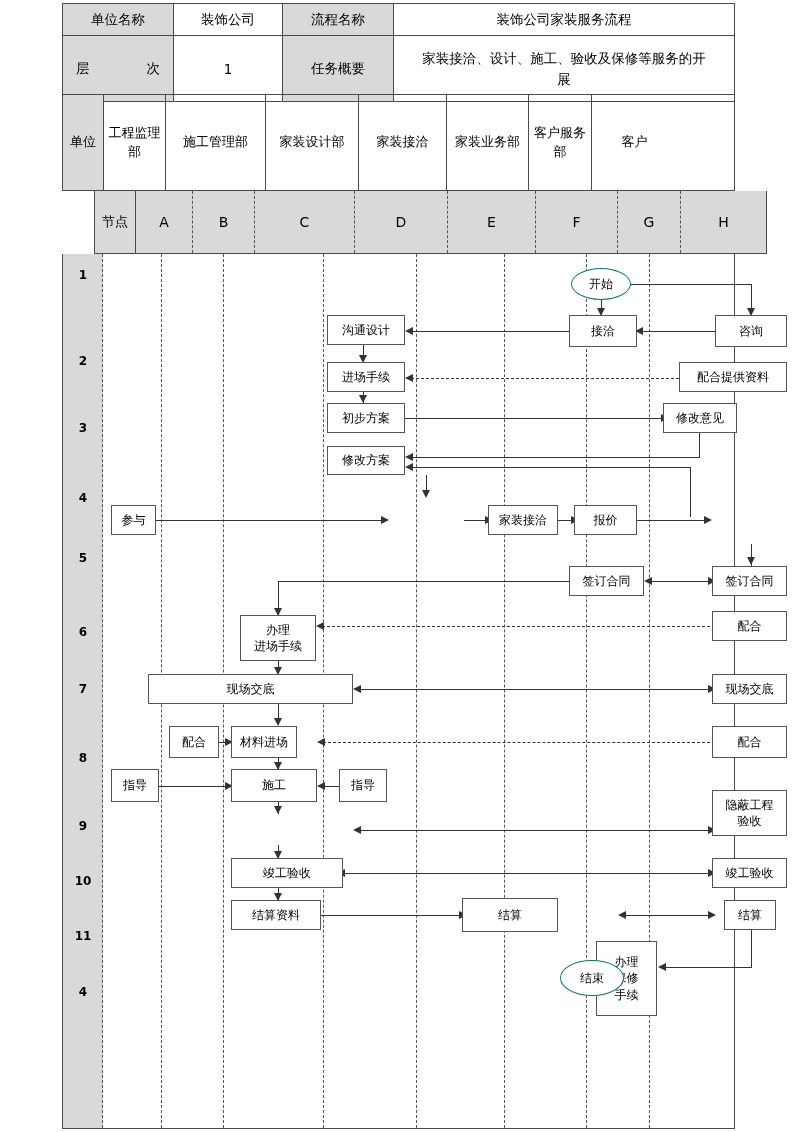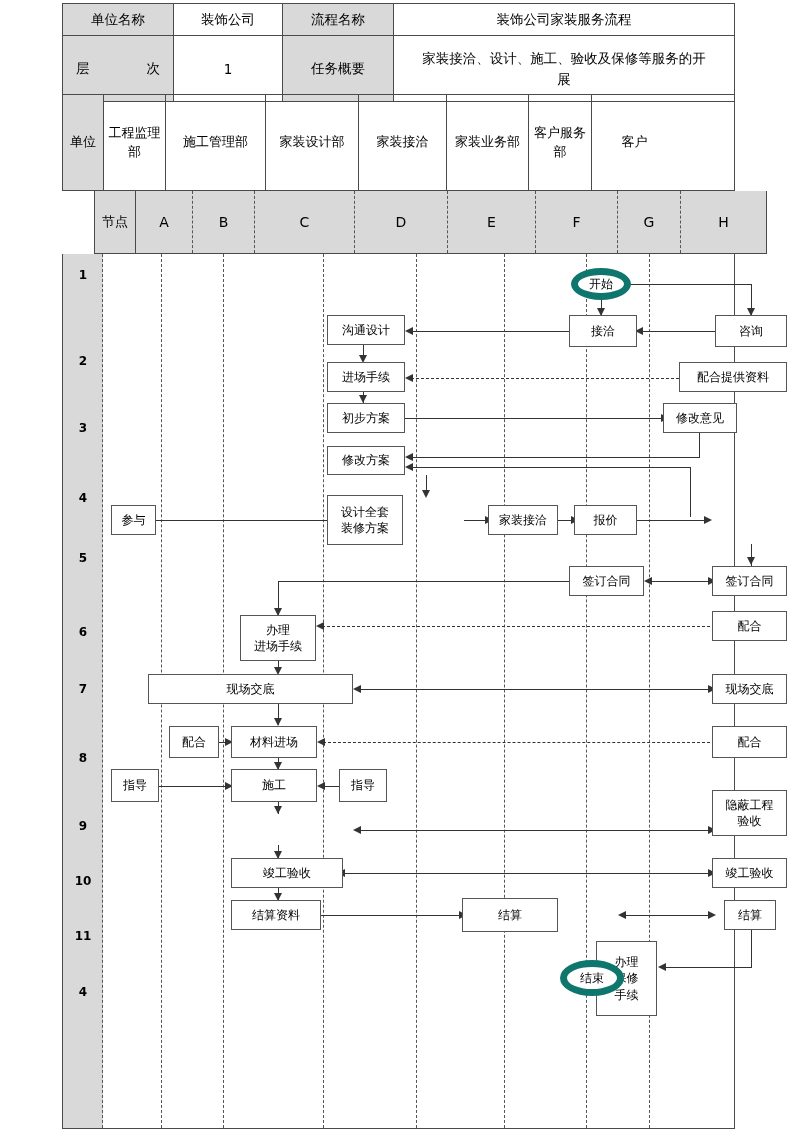--- a/index.html
+++ b/index.html
@@ -42,21 +42,21 @@
           background:#d9d9d9;border-right:1px dashed #555;box-sizing:border-box;}
   .rownum{position:absolute;width:40px;text-align:center;font-size:12px;
           font-weight:bold;color:#000;}
 
   .vline{position:absolute;top:0;bottom:0;width:0;border-left:1px dashed #555;}
 
   
   .node{position:absolute;box-sizing:border-box;border:1px solid #555;
         background:#fff;display:flex;align-items:center;justify-content:center;
         text-align:center;font-size:12px;line-height:1.35;color:#000;}
-  .ell{position:absolute;box-sizing:border-box;border:7px solid #0f766e;
+  .ell{position:absolute;box-sizing:border-box;border:1px solid #0f766e;
        background:#fff;border-radius:50%;display:flex;align-items:center;
        justify-content:center;font-size:12px;color:#000;}
   .dia{position:absolute;box-sizing:border-box;}
   .dia .shape{position:absolute;left:0;top:0;width:100%;height:100%;}
   .dia .lbl{position:absolute;left:0;top:0;width:100%;height:100%;
             display:flex;align-items:center;justify-content:center;
             font-size:12px;color:#000;}
 
   
   .h{position:absolute;height:0;border-top:1px solid #333;}
@@ -279,41 +279,37 @@
 
     <div class="node" style="left:264px;top:108px;width:78px;height:30px">进场手续</div>
     <div class="node" style="left:616px;top:108px;width:108px;height:30px">配合提供资料</div>
 
     <div class="node" style="left:264px;top:149px;width:78px;height:30px">初步方案</div>
     <div class="node" style="left:600px;top:149px;width:74px;height:30px">修改意见</div>
 
     <div class="node" style="left:264px;top:192px;width:78px;height:29px">修改方案</div>
 
     <div class="node" style="left:48px;top:251px;width:45px;height:30px">参与</div>
-    <div class="node" style="left:264px;top:241px;width:76px;height:50px;flex-direction:column">
-      <span>设计全套</span>
-      <span>装修方案</span>
-    </div>
     <div class="node" style="left:425px;top:251px;width:70px;height:30px">家装接洽</div>
     <div class="node" style="left:511px;top:251px;width:63px;height:30px">报价</div>
 
     <div class="node" style="left:506px;top:312px;width:75px;height:30px">签订合同</div>
     <div class="node" style="left:649px;top:312px;width:75px;height:30px">签订合同</div>
 
     <div class="node" style="left:177px;top:361px;width:76px;height:46px;flex-direction:column">
       <span>办理</span>
       <span>进场手续</span>
     </div>
     <div class="node" style="left:649px;top:357px;width:75px;height:30px">配合</div>
 
     <div class="node" style="left:85px;top:420px;width:205px;height:30px">现场交底</div>
     <div class="node" style="left:649px;top:420px;width:75px;height:30px">现场交底</div>
 
     <div class="node" style="left:106px;top:472px;width:50px;height:32px">配合</div>
-    <div class="node" style="left:168px;top:472px;width:86px;height:32px">材料进场</div>
+    <div class="node" style="left:168px;top:472px;width:66px;height:32px">材料进场</div>
     <div class="node" style="left:649px;top:472px;width:75px;height:32px">配合</div>
 
     <div class="node" style="left:48px;top:515px;width:48px;height:33px">指导</div>
     <div class="node" style="left:168px;top:515px;width:86px;height:33px">施工</div>
     <div class="node" style="left:276px;top:515px;width:48px;height:33px">指导</div>
 
     <div class="node" style="left:649px;top:536px;width:75px;height:46px;flex-direction:column">
       <span>隐蔽工程</span>
       <span>验收</span>
     </div>

